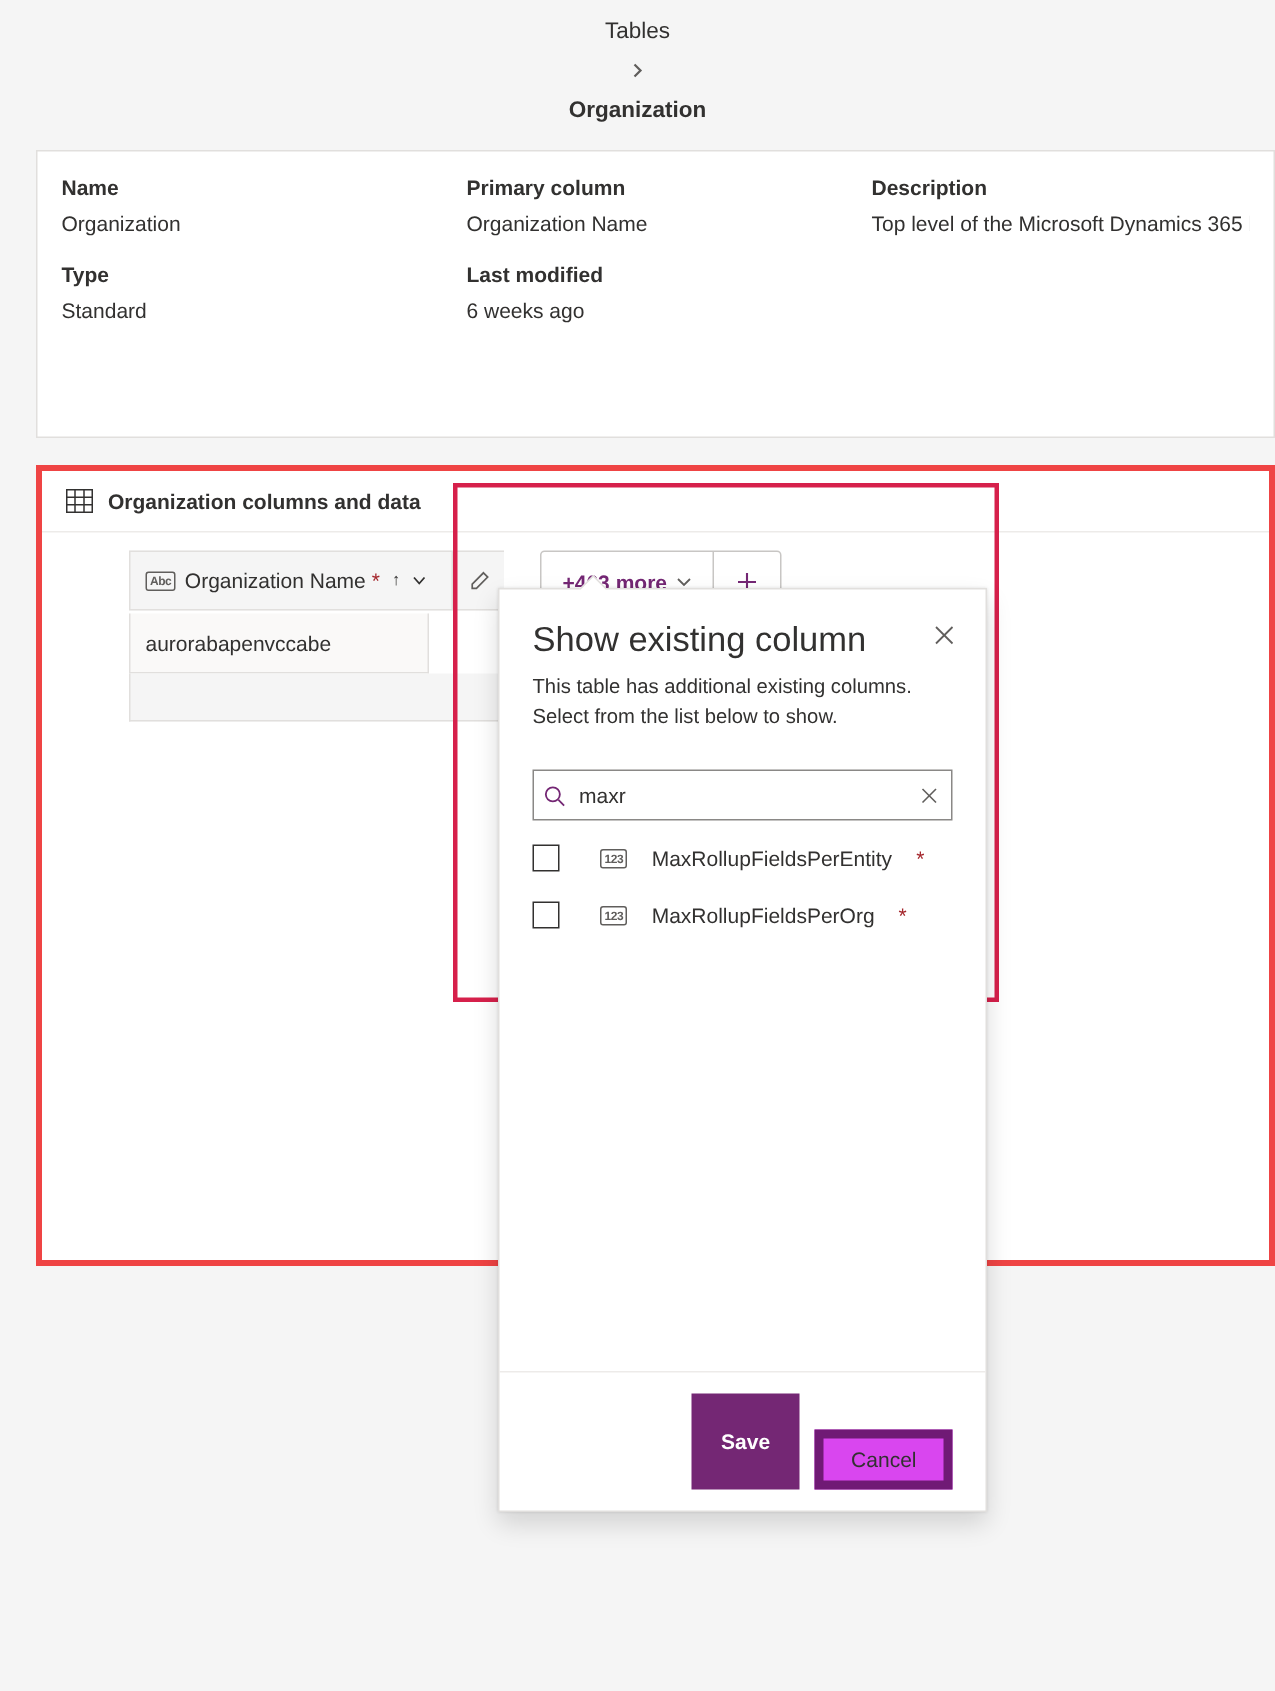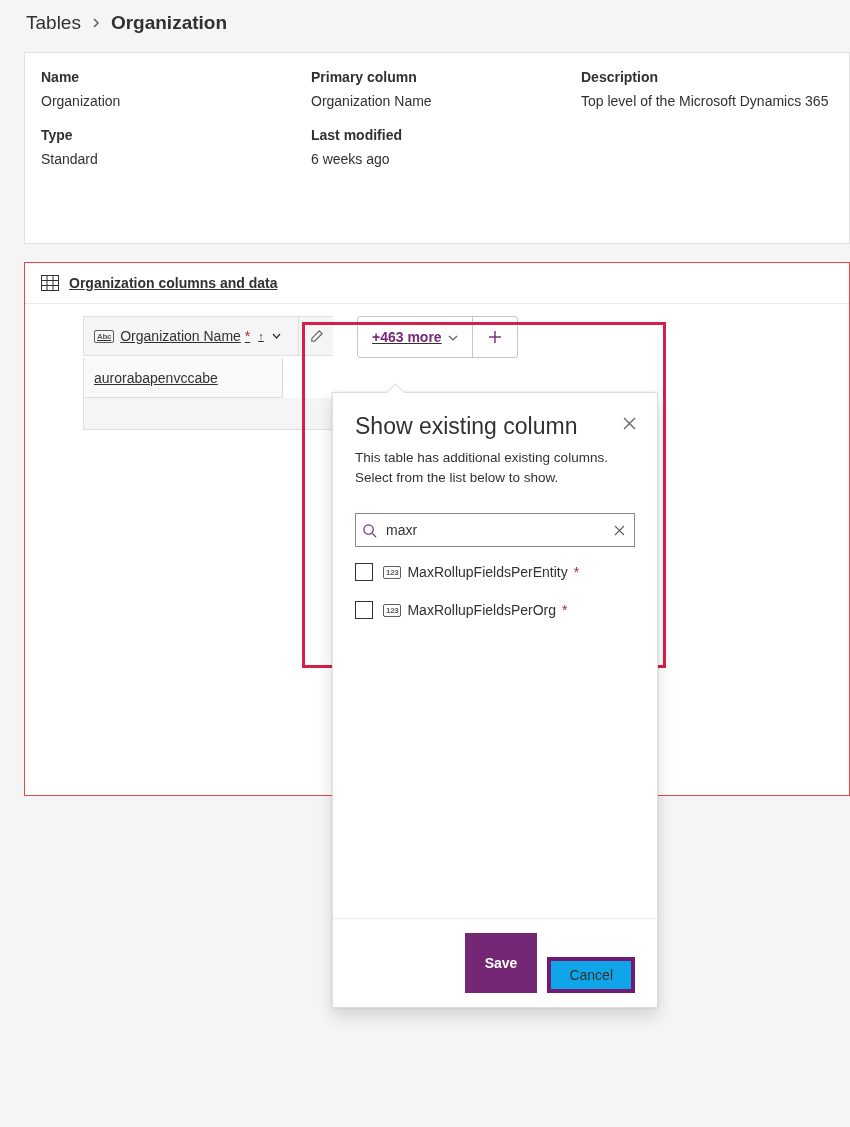--- a/index.html
+++ b/index.html
@@ -12,21 +12,22 @@
     font-size: 14px;
     color: #323130;
     overflow: hidden;
   }
   
   .breadcrumb {
     display: flex;
     align-items: center;
     padding: 12px 26px 12px 26px;
     gap: 10px;
-    font-size: 19px;
+    font-size: 15px;
+    flex-direction: column;
   }
   .breadcrumb .bc-link { color: #323130; cursor: pointer; }
   .breadcrumb .bc-chevron { color: #605e5c; font-size: 12px; margin-top:2px;}
   .breadcrumb .bc-current { font-weight: 600; }
   
   .panel {
     background: #fff;
     border: 1px solid #e1dfdd;
     margin: 6px 0 0 24px;
     width: 826px;
@@ -44,28 +45,27 @@
   }
   .prop-col-a { width: 270px; }
   .prop-col-b { width: 270px; }
   .prop-col-c { flex: 1; min-width:0; }
   .prop-label { font-weight: 600; margin-bottom: 8px; }
   .prop-value { color: #323130; margin-bottom: 18px; }
   .prop-col-c .prop-value { white-space: nowrap; overflow: hidden; }
   
   .columns-panel {
     background: #fff;
-    border: 1px solid #ef4444;
+    border: 4px solid #ef4444;
     margin: 18px 0 0 24px;
     width: 826px;
     box-sizing: border-box;
     padding-bottom: 24px;
     position: relative;
     height: 534px;
-    text-decoration: underline;
   }
   .columns-panel-header {
     display: flex;
     align-items: center;
     gap: 10px;
     padding: 12px 16px 12px 16px;
     font-weight: 600;
     border-bottom: 1px solid #edebe9;
   }
   .grid-icon svg { display:block; }
@@ -224,43 +224,43 @@
     display:flex; align-items:center; gap:10px;
     padding: 10px 22px;
   }
   .checkbox {
     width:18px; height:18px;
     border:1px solid #323130;
     box-sizing:border-box;
     cursor:pointer;
     flex-shrink:0;
   }
-  .option-label { display:flex; align-items:center; gap:6px; }
+  .option-label { display:flex; align-items:center; gap:16px;margin-left:17px; }
   .option-label .req { color:#a4262c; }
   .popover-footer {
     margin-top:auto;
     border-top:1px solid #edebe9;
     padding: 14px 22px;
     display:flex;
     justify-content:flex-end;
     gap:10px;
   }
   .btn-primary {
     background:#742774;
     color:#fff;
     border:none;
     padding: 7px 20px;
     font-size:14px;
     font-weight:600;
     cursor:pointer;
   }
   .btn-secondary {
-    background:#0ea5e9;
+    background:#d946ef;
     color:#323130;
-    border:4px solid #701a75;
+    border:6px solid #701a75;
     padding: 6px 18px;
     font-size:14px;
     cursor:pointer;
     margin-top:24px;
   }
 </style>
 </head>
 <body>
 
 <div class="breadcrumb">

